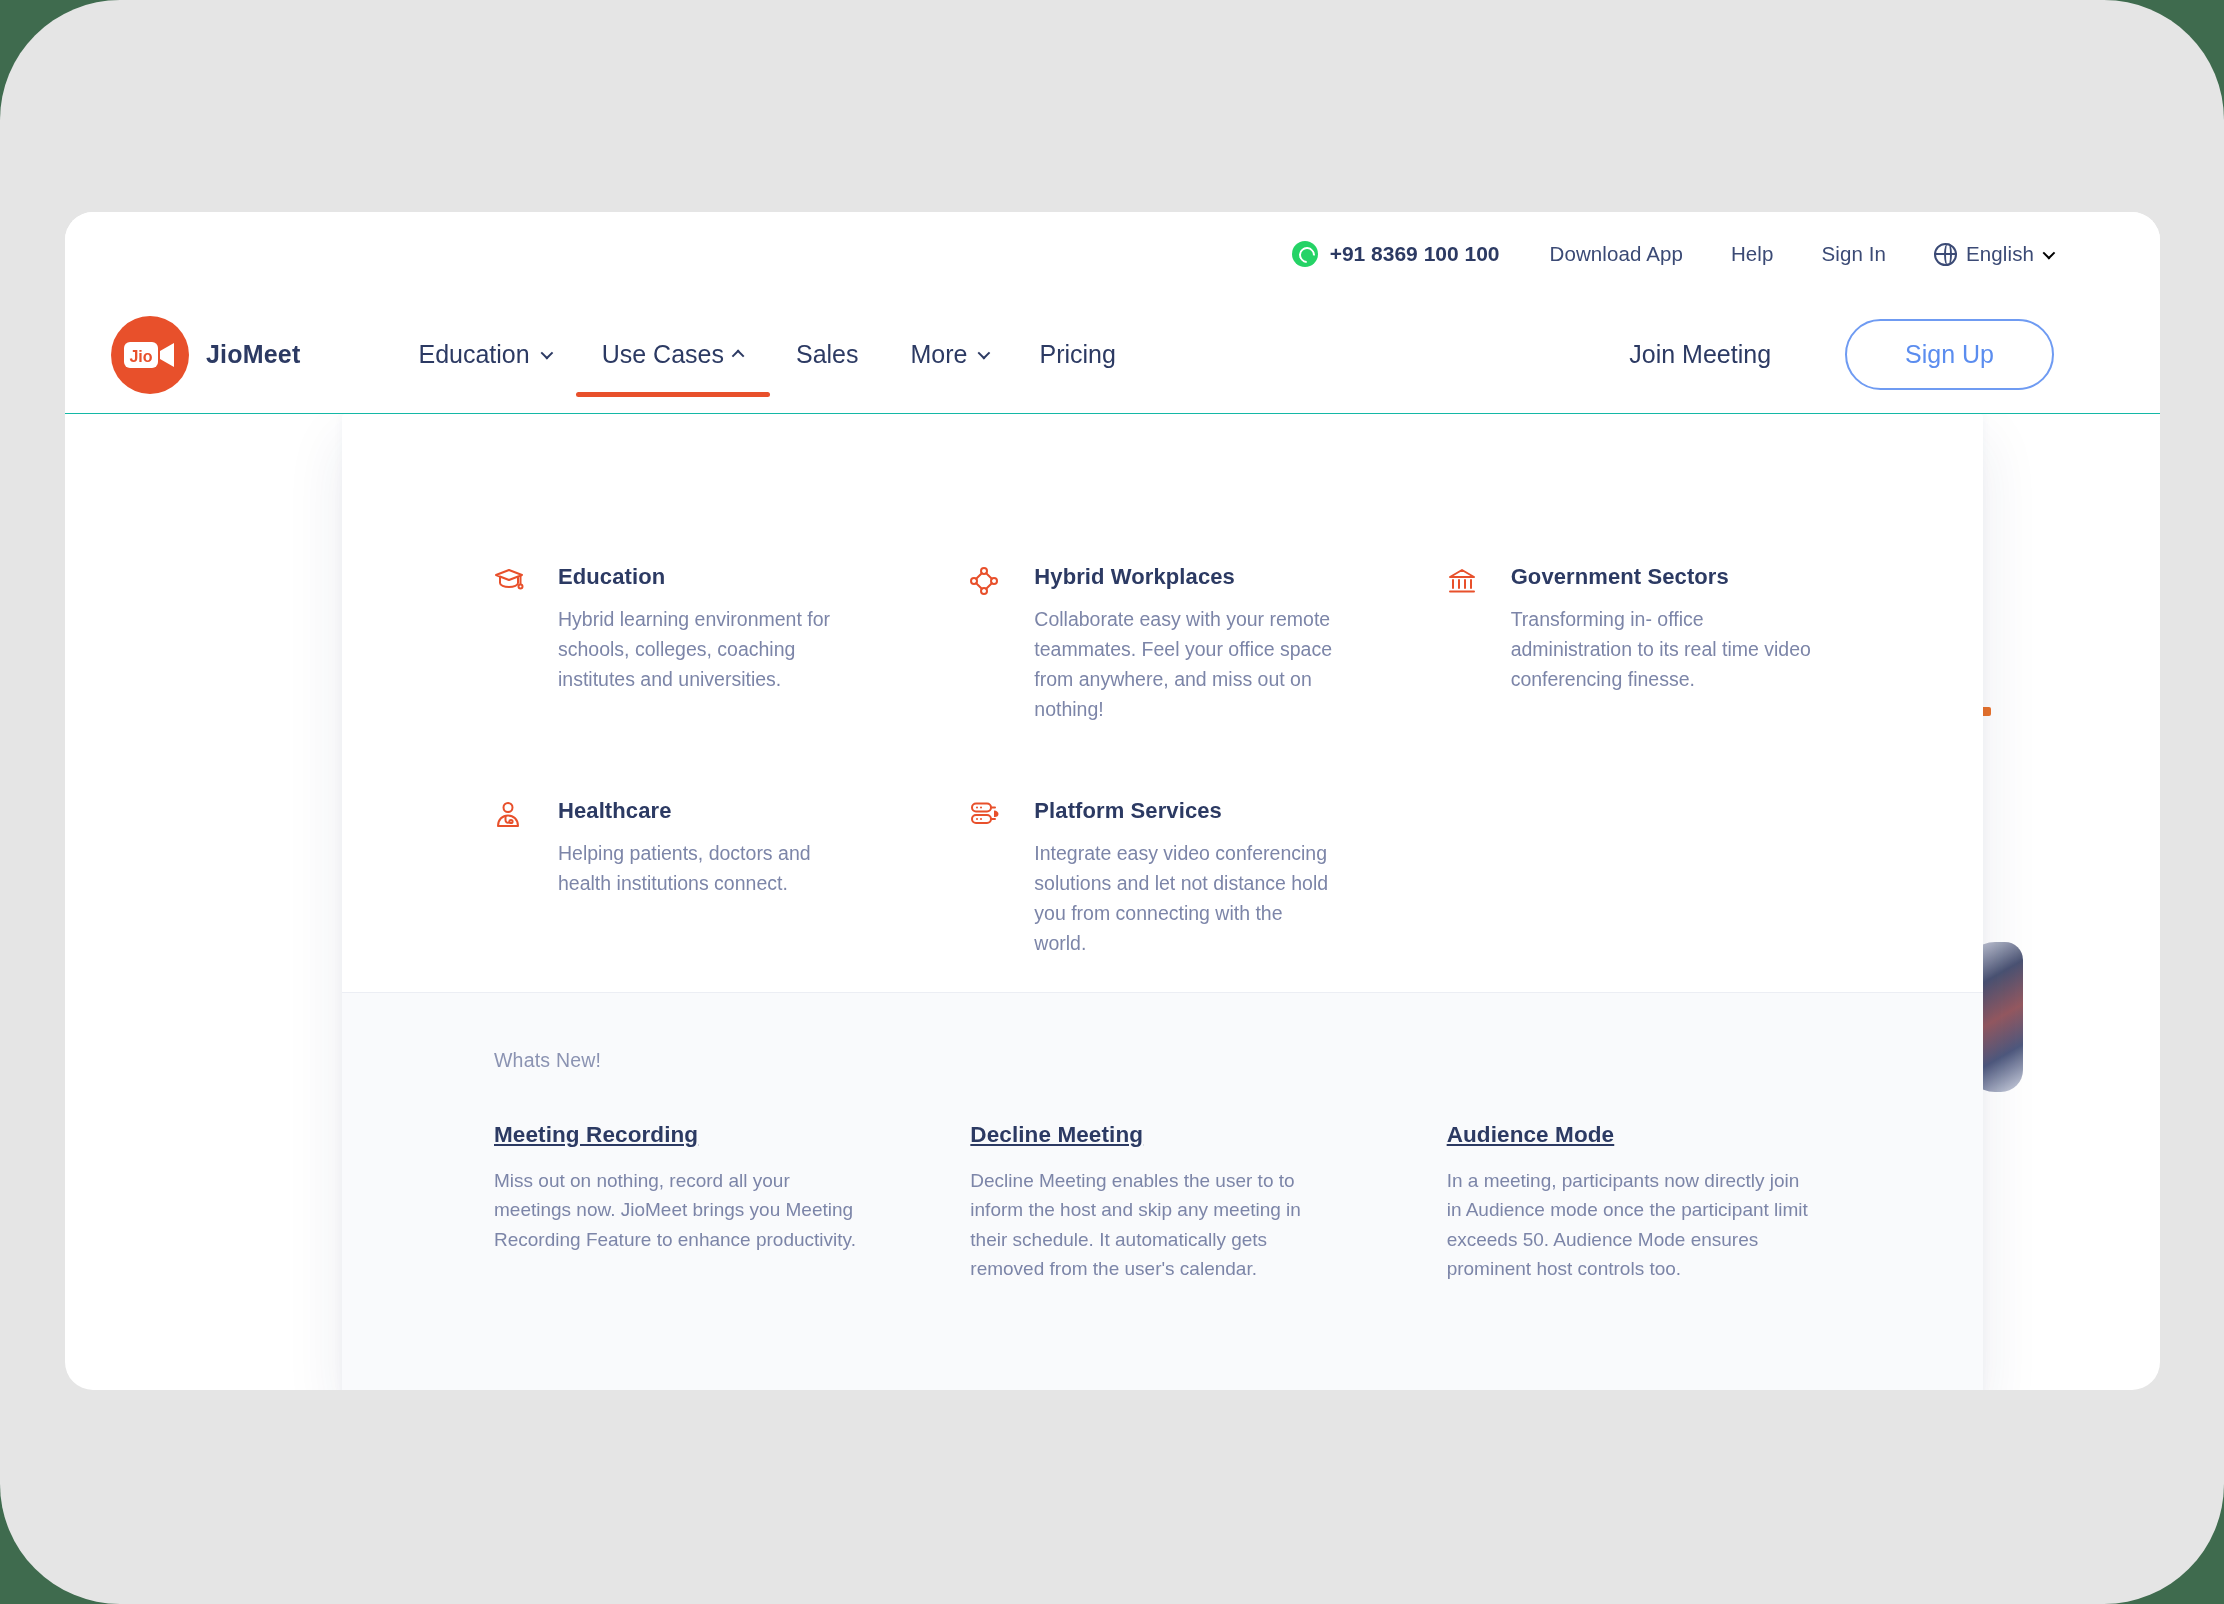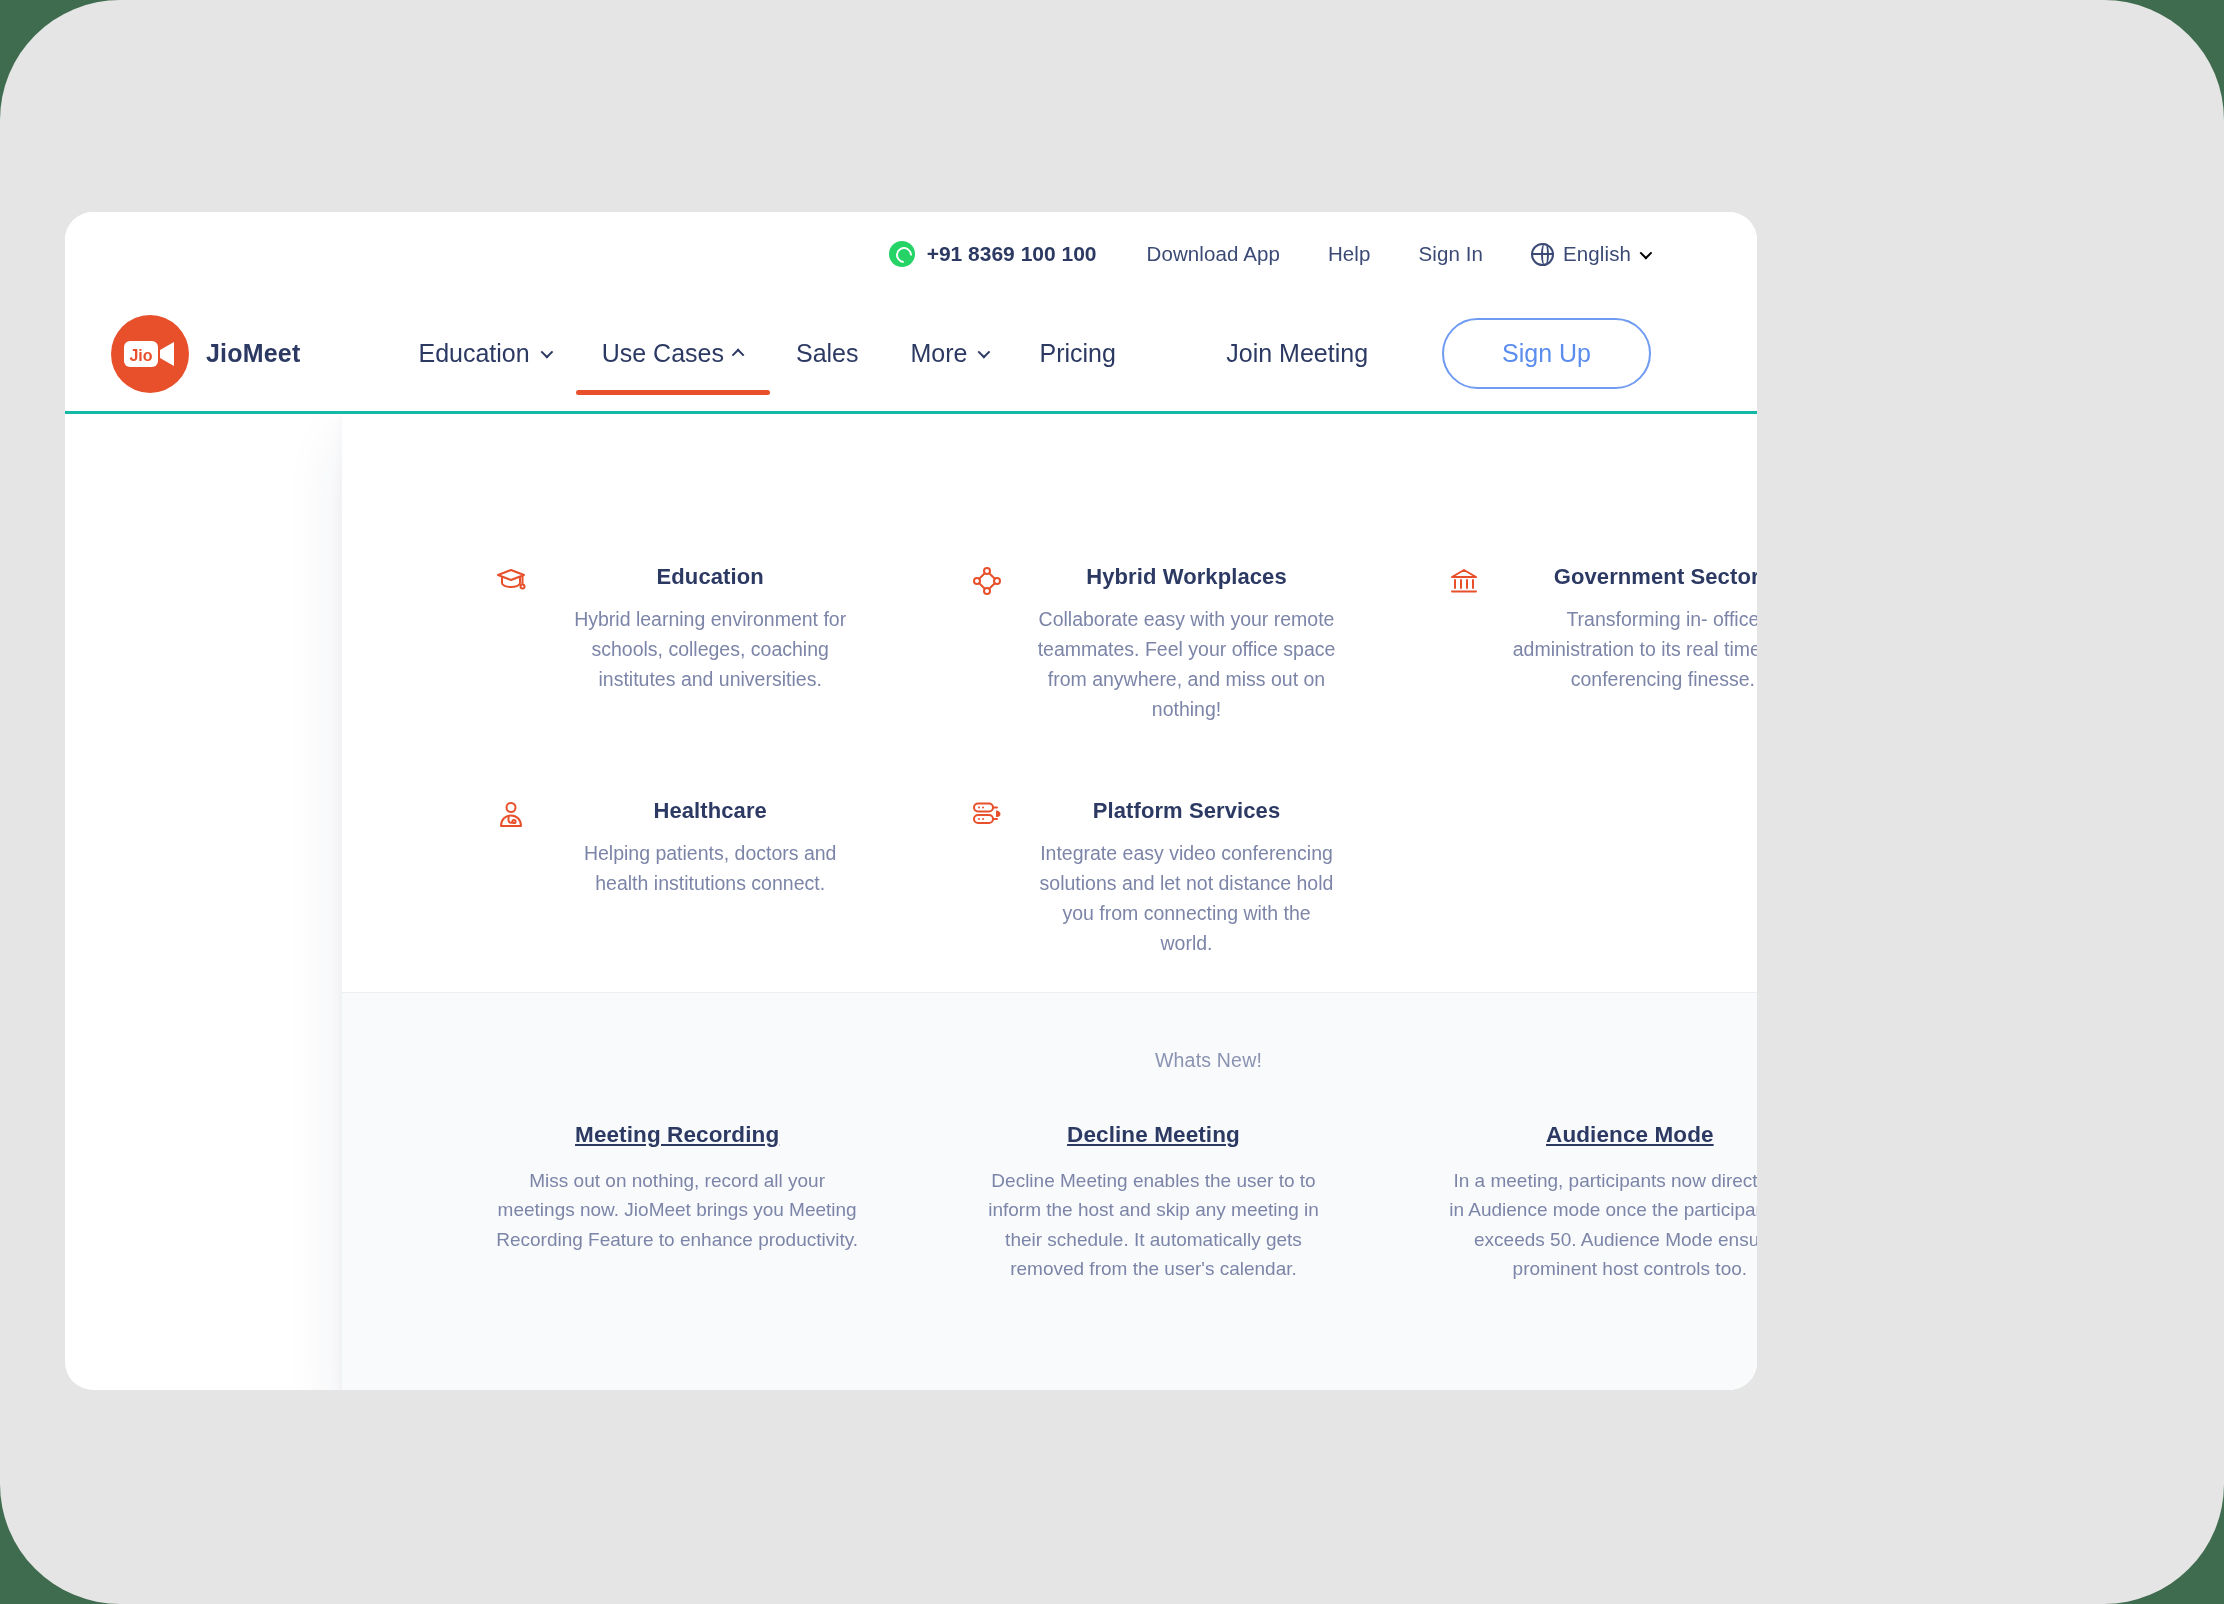--- a/index.html
+++ b/index.html
@@ -22,26 +22,25 @@
     background: #e5e5e5;
     border-radius: 120px;
     overflow: hidden;
   }
 
   
   #window {
     position: absolute;
     left: 65px;
     top: 212px;
-    width: 1692px;
+    width: 2095px;
     height: 1178px;
     background: #ffffff;
     border-radius: 28px;
     overflow: hidden;
-    text-align: center;
   }
 
   
   .utility-bar {
     position: absolute;
     top: 0; left: 0; right: 0;
     height: 84px;
     display: flex;
     align-items: center;
     justify-content: flex-end;
@@ -125,21 +124,21 @@
     transform: rotate(45deg) translateY(-2px);
   }
   .chev.up { transform: rotate(-135deg) translateY(-2px); }
 
   
   .navbar {
     position: absolute;
     top: 84px; left: 0; right: 0;
     height: 118px;
     background: #ffffff;
-    border-bottom: 3px solid #14b8a6;
+    border-bottom: 1px solid #14b8a6;
     display: flex;
     align-items: center;
     z-index: 40;
   }
   .brand {
     display: flex;
     align-items: center;
     gap: 17px;
     margin-left: 46px;
     cursor: pointer;

